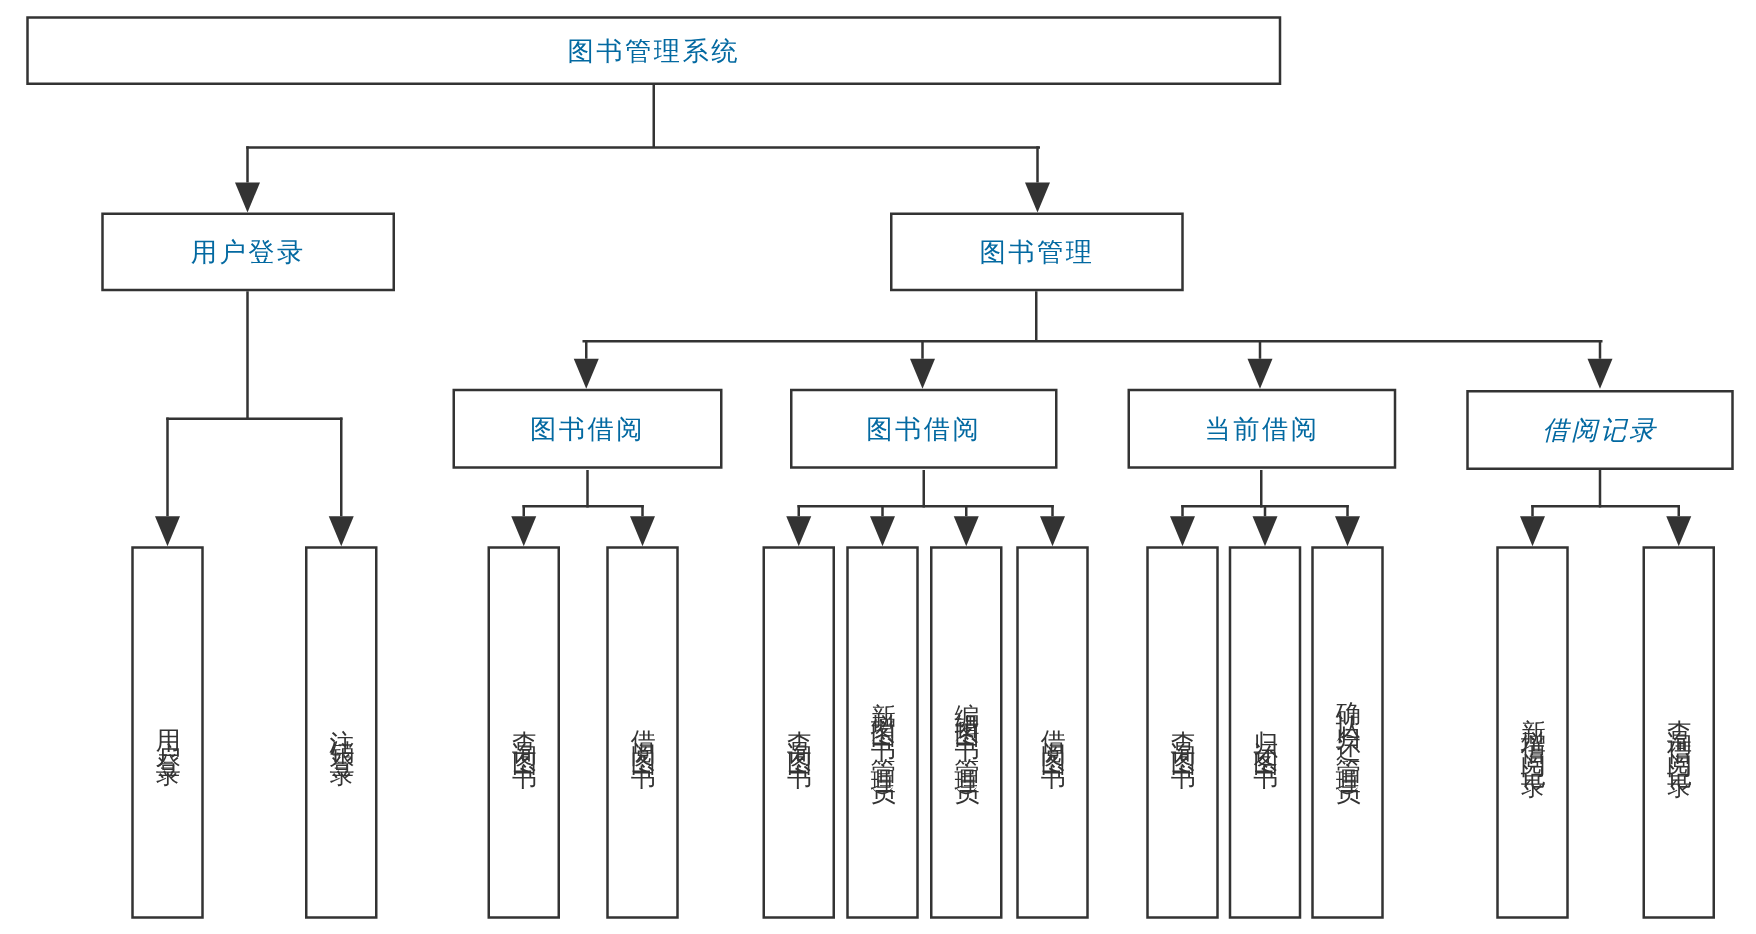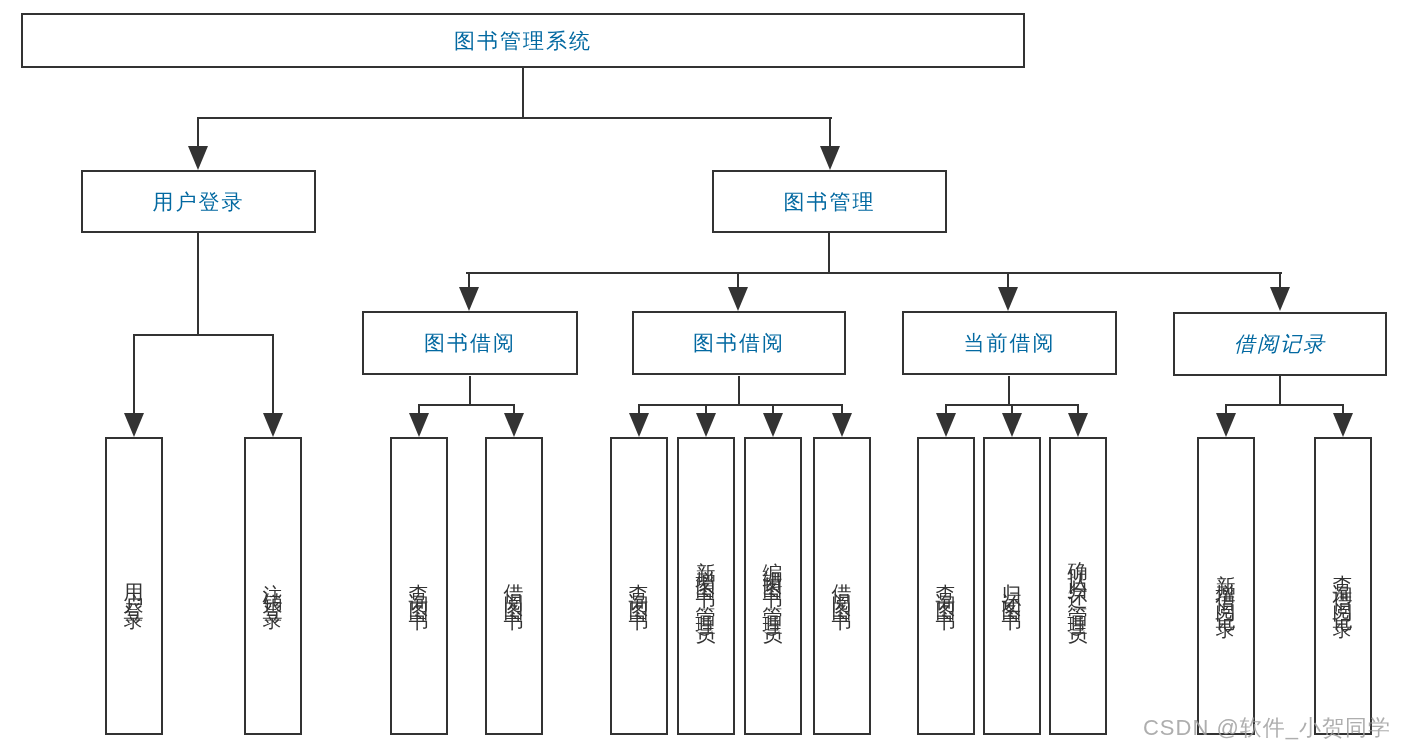--- a/index.html
+++ b/index.html
@@ -137,15 +137,14 @@
   <div class="hline" style="left:945px;top:404px;width:134px;"></div>
   <div class="arr" style="left:936px;top:404px;height:33px;"></div>
   <div class="arr" style="left:1002px;top:404px;height:33px;"></div>
   <div class="arr" style="left:1068px;top:404px;height:33px;"></div>
 
   <div class="vline" style="left:1279px;top:376px;height:30px;"></div>
   <div class="hline" style="left:1225px;top:404px;width:119px;"></div>
   <div class="arr" style="left:1216px;top:404px;height:33px;"></div>
   <div class="arr" style="left:1333px;top:404px;height:33px;"></div>
 
-  <div class="watermark">CSDN @软件_小贺同学</div>
 
 </div>
 
 </body></html>

